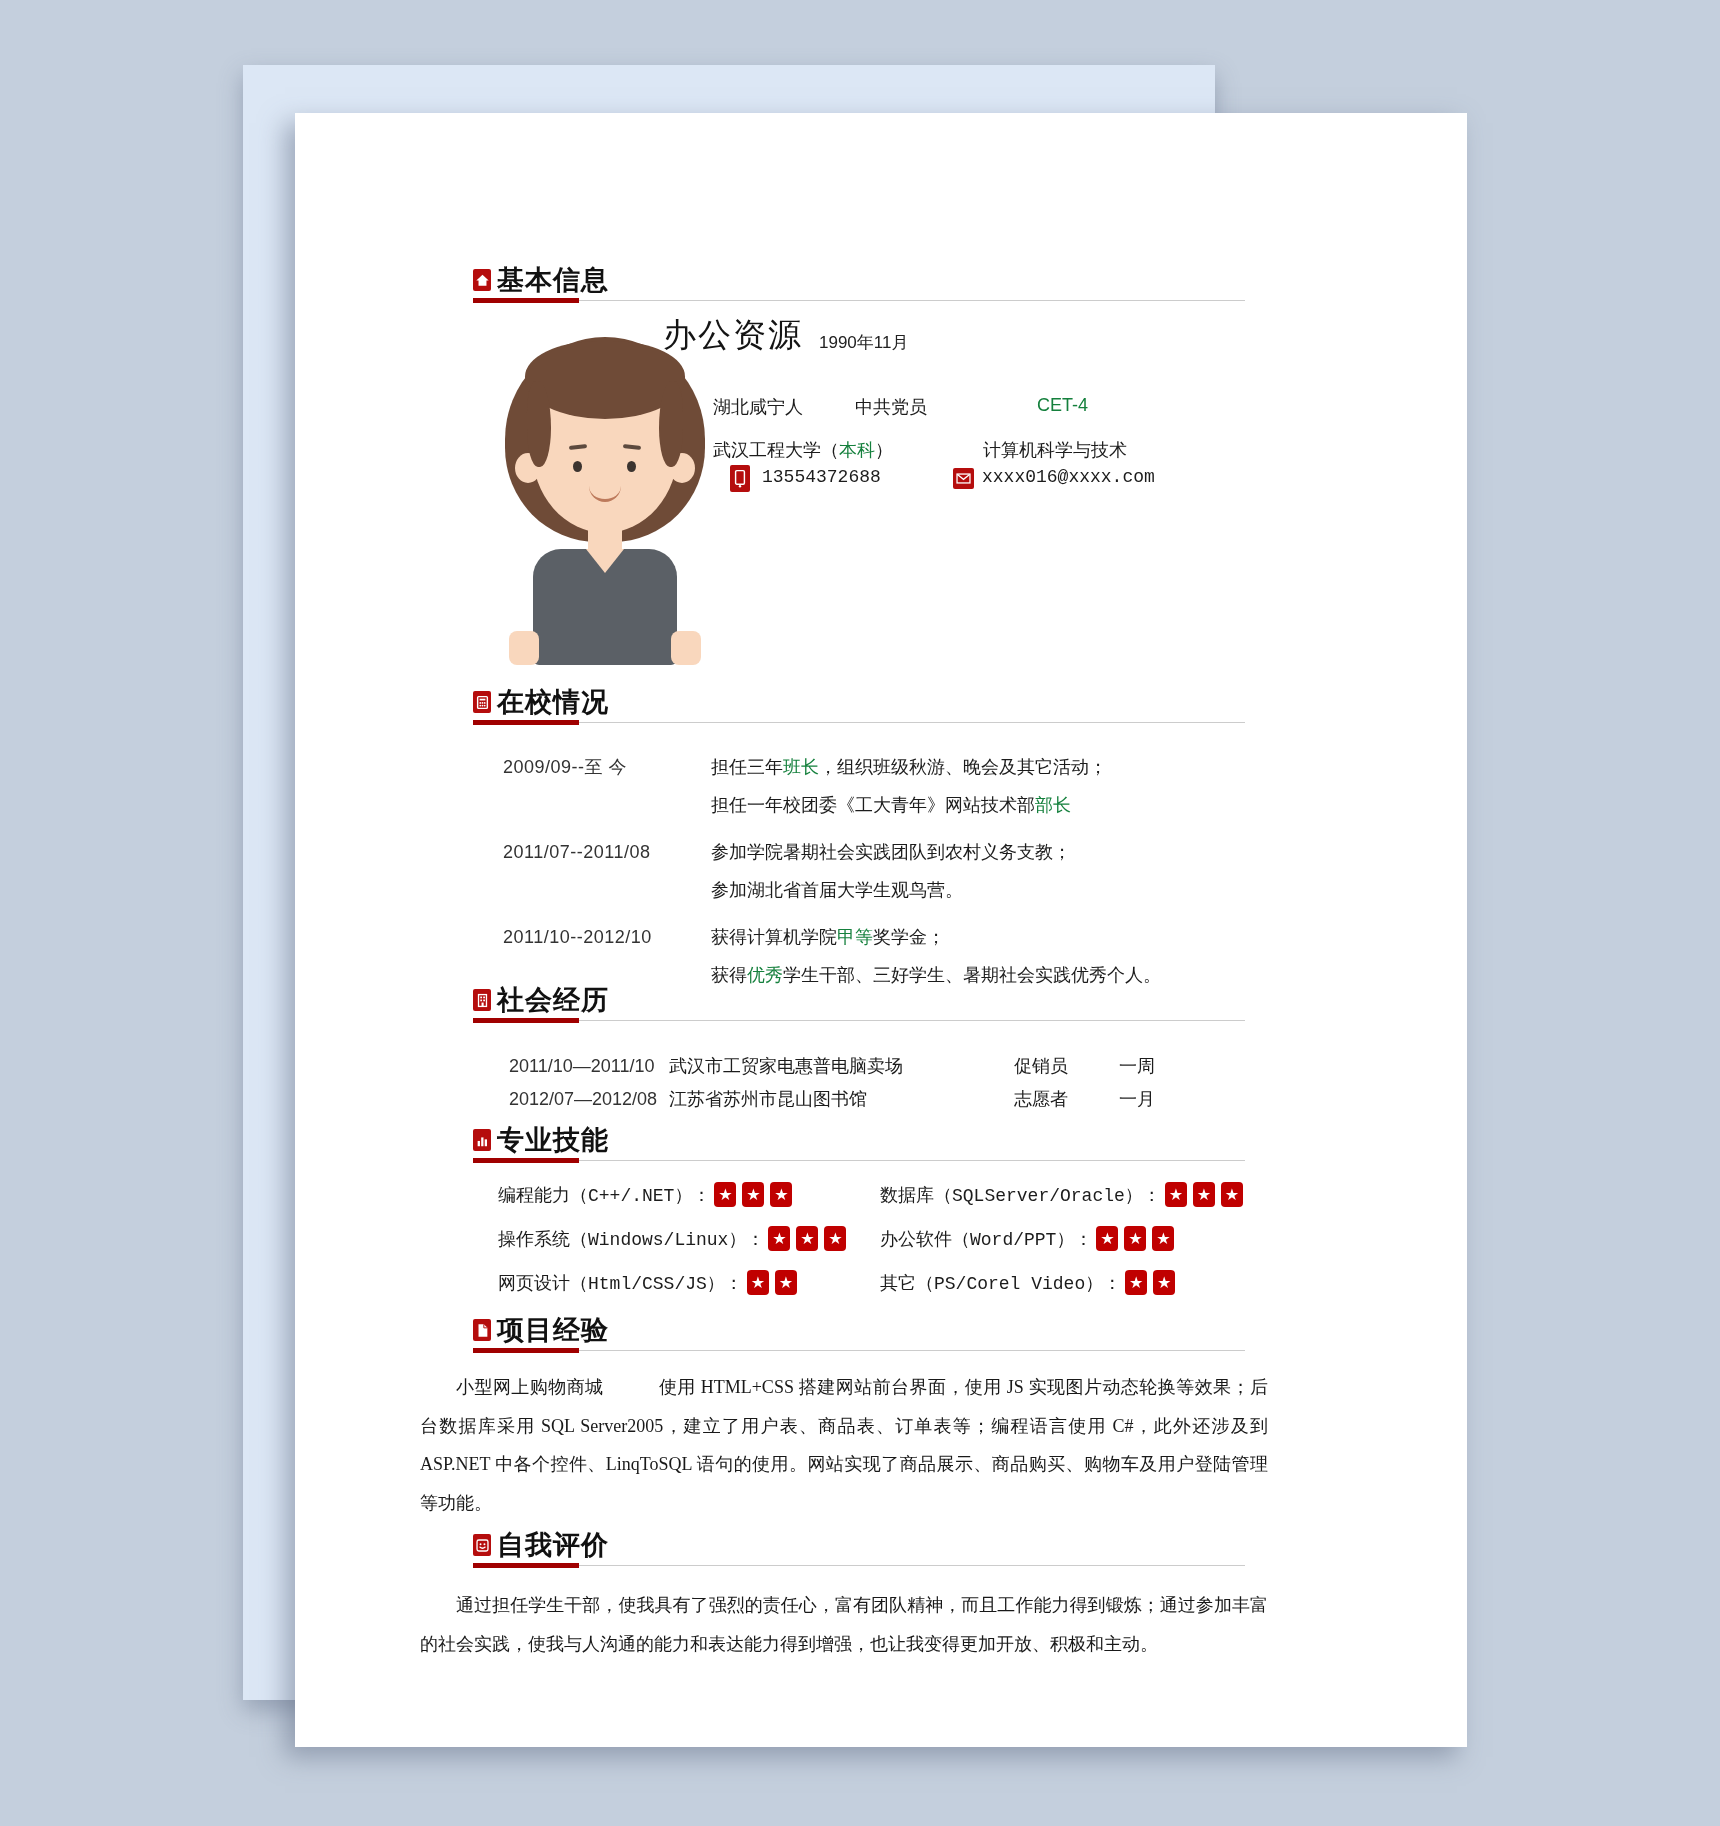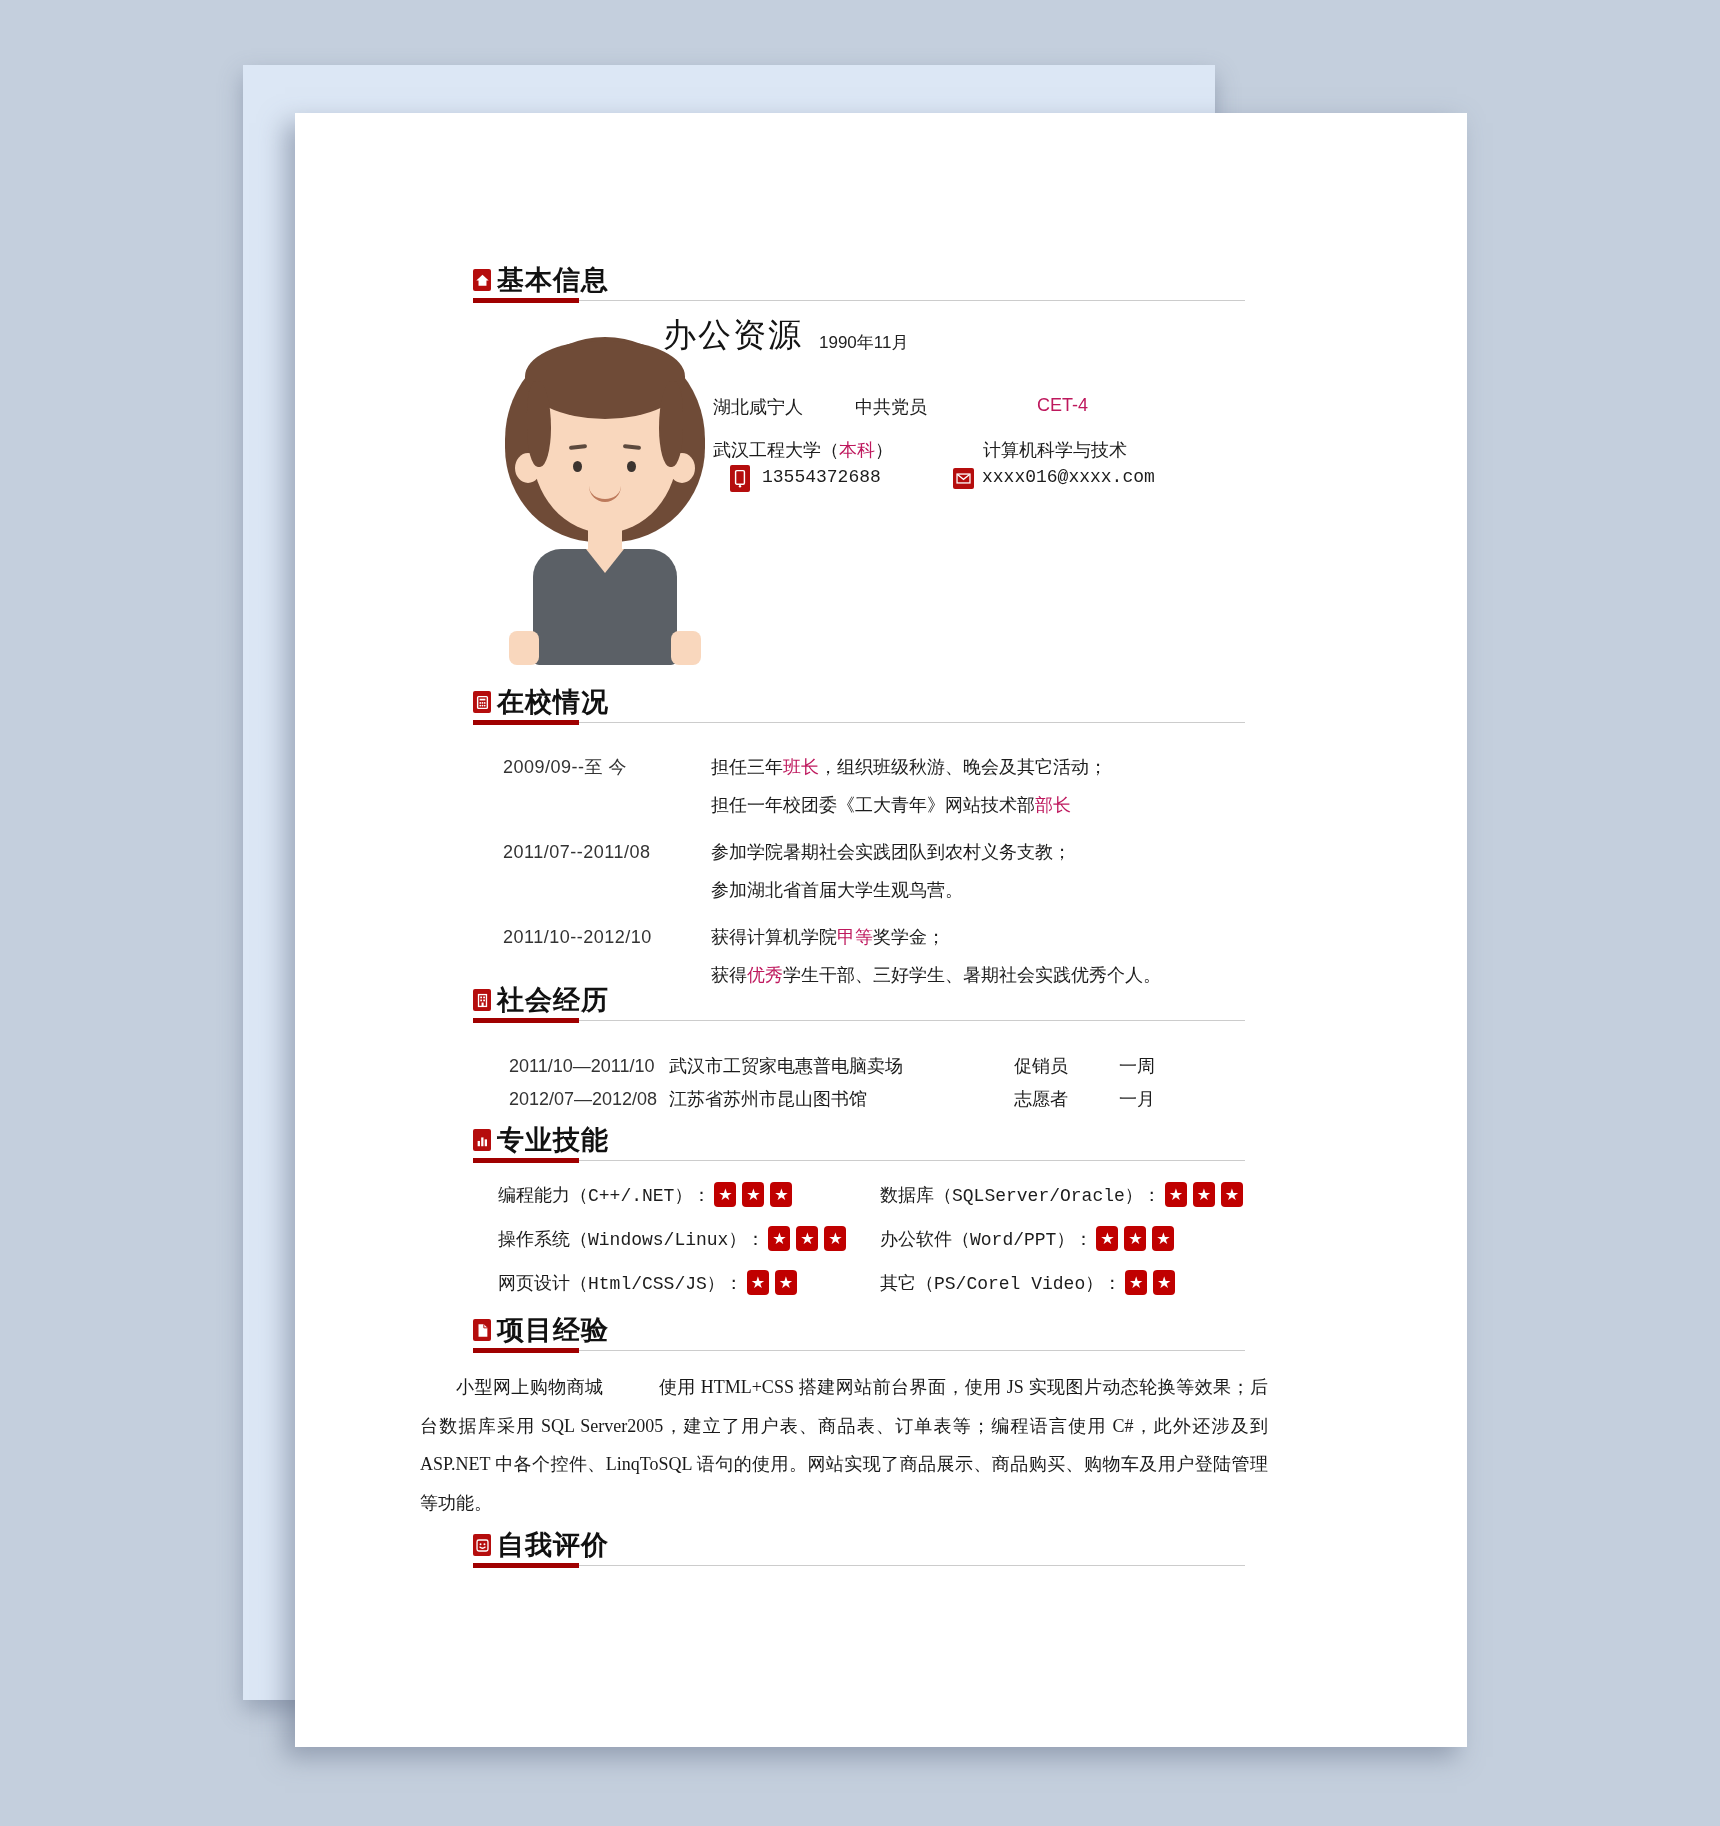--- a/index.html
+++ b/index.html
@@ -25,21 +25,21 @@
   .sec-icon svg{display:block;}
   .sec-title{font-size:27px;font-weight:bold;color:#111;letter-spacing:1px;font-family:Liberation Serif, serif;}
   .sec-rule{position:relative;margin-top:8px;border-top:1px solid #cccccc;height:6px;}
   .rule-red{position:absolute;left:0;top:-3px;width:106px;height:5px;background:#a00000;}
   
   .name-row{position:absolute;left:368px;top:200px;display:flex;align-items:flex-end;gap:16px;}
   .name{font-size:33px;font-weight:500;color:#141414;letter-spacing:2px;}
   .birth{font-size:17px;color:#222;padding-bottom:4px;}
   .info-line{position:absolute;height:24px;font-size:18px;}
   .info-line .pos{position:absolute;top:0;white-space:nowrap;}
-  .red{color:#be185d;}
+  .red{color:#15803d;}
   .contact-row{position:absolute;left:435px;top:352px;height:30px;font-size:18px;}
   .contact-row .pos{position:absolute;white-space:nowrap;}
   .c-icon{display:inline-flex;align-items:center;justify-content:center;background:#b50d0d;border-radius:2px;}
   .serif{font-family:Liberation Mono, monospace;}
   
   .avatar{position:absolute;left:190px;top:222px;width:240px;height:330px;}
   .avatar div{position:absolute;}
   .av-hair{left:20px;top:2px;width:200px;height:205px;background:#6f4b37;border-radius:50% 50% 46% 46%;}
   .av-ear-l{left:30px;top:118px;width:26px;height:30px;background:#f9d7bd;border-radius:50%;}
   .av-ear-r{left:184px;top:118px;width:26px;height:30px;background:#f9d7bd;border-radius:50%;}
@@ -335,14 +335,15 @@
             <path d="M5.5 10.3q3 2.6 6 0" fill="none" stroke="#fff" stroke-width="1.4" stroke-linecap="round"></path>
           </svg>
       </span>
       <span class="sec-title">自我评价</span>
     </div>
     <div class="sec-rule">
         <span class="rule-red"></span>
       </div>
   </div>
 
+  <div class="para" style="top:1473px">通过担任学生干部，使我具有了强烈的责任心，富有团队精神，而且工作能力得到锻炼；通过参加丰富的社会实践，使我与人沟通的能力和表达能力得到增强，也让我变得更加开放、积极和主动。</div>
 
 </div>
 
 </body></html>

